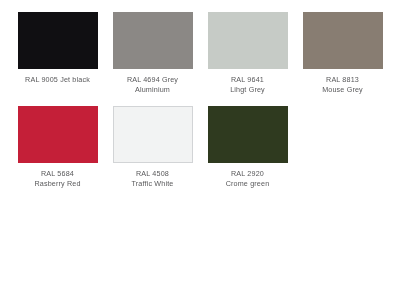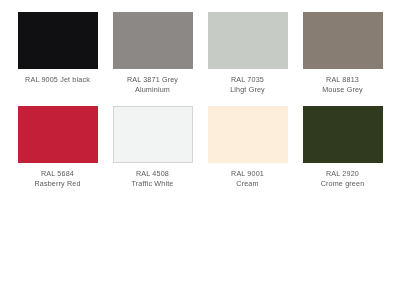--- a/index.html
+++ b/index.html
@@ -57,46 +57,41 @@
 </head>
 <body>
 
 <div id="swatch-grid">
     <div class="swatch-cell">
       <div class="swatch-chip" style="background-color: rgb(16, 15, 18);"></div>
       <div class="swatch-caption">RAL 9005 Jet black</div>
     </div>
     <div class="swatch-cell">
       <div class="swatch-chip" style="background-color: rgb(139, 136, 133);"></div>
-      <div class="swatch-caption">RAL  3871 Grey
+      <div class="swatch-caption">RAL  4694 Grey
 Aluminium</div>
     </div>
     <div class="swatch-cell">
       <div class="swatch-chip" style="background-color: rgb(198, 203, 198);"></div>
-      <div class="swatch-caption">RAL  7035
+      <div class="swatch-caption">RAL  9641
 Lihgt Grey</div>
     </div>
     <div class="swatch-cell">
       <div class="swatch-chip" style="background-color: rgb(136, 125, 114);"></div>
       <div class="swatch-caption">RAL  8813
 Mouse Grey</div>
     </div>
     <div class="swatch-cell">
       <div class="swatch-chip" style="background-color: rgb(196, 31, 56);"></div>
       <div class="swatch-caption">RAL 5684
 Rasberry Red</div>
     </div>
     <div class="swatch-cell">
       <div class="swatch-chip bordered" style="background-color: rgb(242, 243, 243);"></div>
       <div class="swatch-caption">RAL 4508
 Traffic White</div>
     </div>
     <div class="swatch-cell">
-      <div class="swatch-chip" style="background-color: rgb(253, 238, 220);"></div>
-      <div class="swatch-caption">RAL 9001
-Cream</div>
-    </div>
-    <div class="swatch-cell">
       <div class="swatch-chip" style="background-color: rgb(47, 58, 31);"></div>
       <div class="swatch-caption">RAL 2920
 Crome green</div>
     </div>
   </div>
 
 </body></html>

